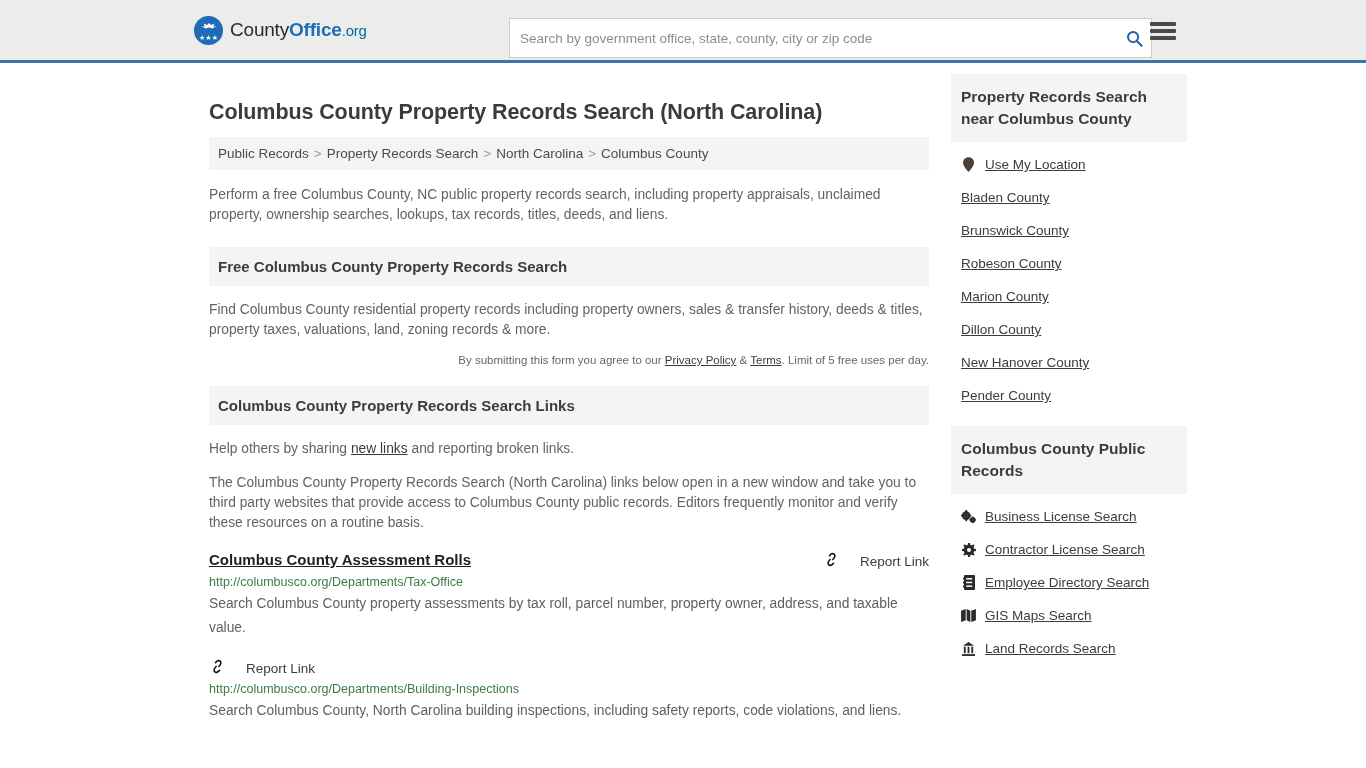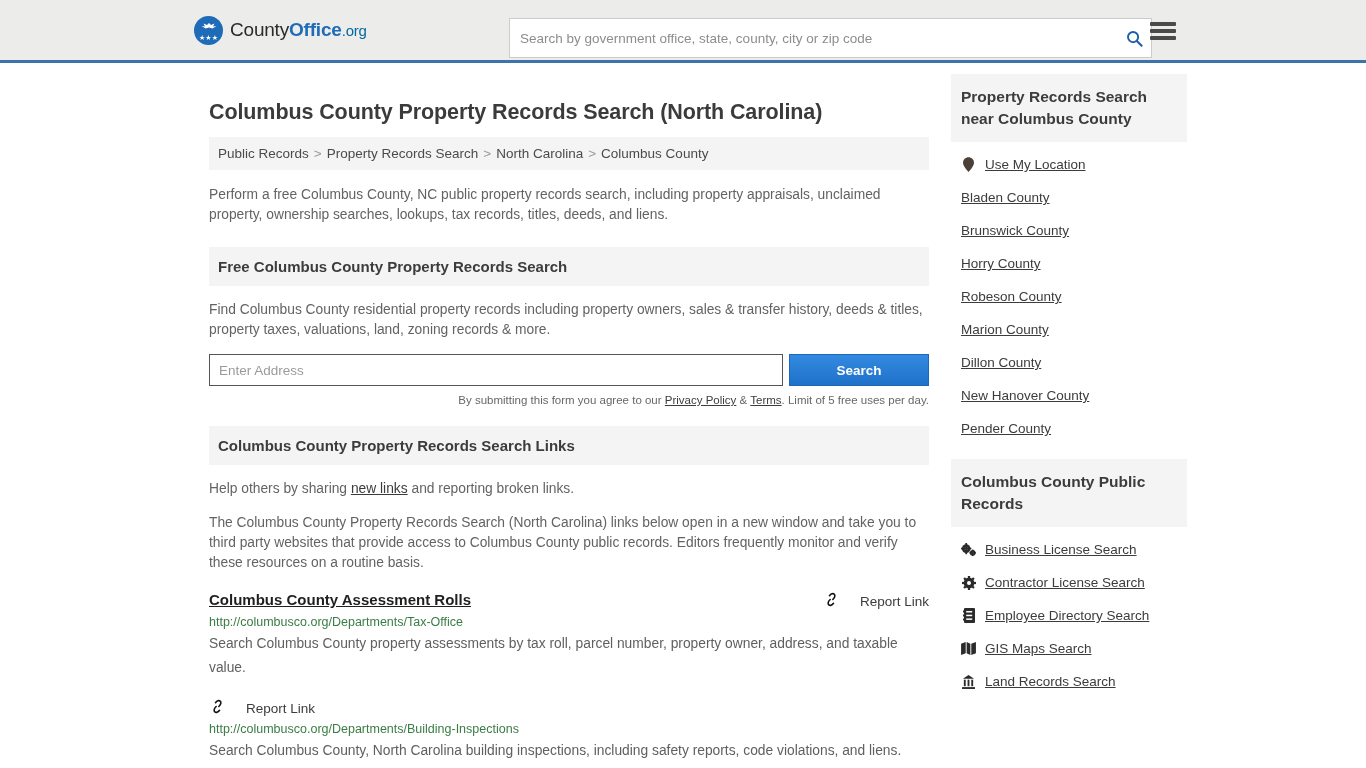--- a/index.html
+++ b/index.html
@@ -315,24 +315,20 @@
         <a>Public Records</a><span class="sep">&gt;</span><a>Property Records Search</a><span class="sep">&gt;</span><a>North Carolina</a><span class="sep">&gt;</span><span class="current">Columbus County</span>
       </div>
 
       <p class="lead">Perform a free Columbus County, NC public property records search, including property appraisals, unclaimed property, ownership searches, lookups, tax records, titles, deeds, and liens.</p>
 
       <div class="sec-head">Free Columbus County Property Records Search</div>
       <div class="sec-body">
         <p>Find Columbus County residential property records including property owners, sales &amp; transfer history, deeds &amp; titles, property taxes, valuations, land, zoning records &amp; more.</p>
       </div>
 
-      <div class="addr-form">
-        <input class="addr-input" type="text" placeholder="Enter Address" style="">
-        <button class="addr-btn">Search</button>
-      </div>
       <div class="form-note"><span>By submitting this form you agree to our </span><a>Privacy Policy</a><span> &amp; </span><a>Terms</a><span>. Limit of 5 free uses per day.</span></div>
 
       <div class="spacer-block"></div>
 
       <div class="sec-head">Columbus County Property Records Search Links</div>
       <div class="sec-body">
         <p><span>Help others by sharing </span><a>new links</a><span> and reporting broken links.</span></p>
         <p>The Columbus County Property Records Search (North Carolina) links below open in a new window and take you to third party websites that provide access to Columbus County public records. Editors frequently monitor and verify these resources on a routine basis.</p>
       </div>
 
@@ -386,23 +382,20 @@
           </span>
           <a>Use My Location</a>
         </li>
         <li>
           <a>Bladen County</a>
         </li>
         <li>
           <a>Brunswick County</a>
         </li>
         <li>
-          <a>Horry County</a>
-        </li>
-        <li>
           <a>Robeson County</a>
         </li>
         <li>
           <a>Marion County</a>
         </li>
         <li>
           <a>Dillon County</a>
         </li>
         <li>
           <a>New Hanover County</a>

